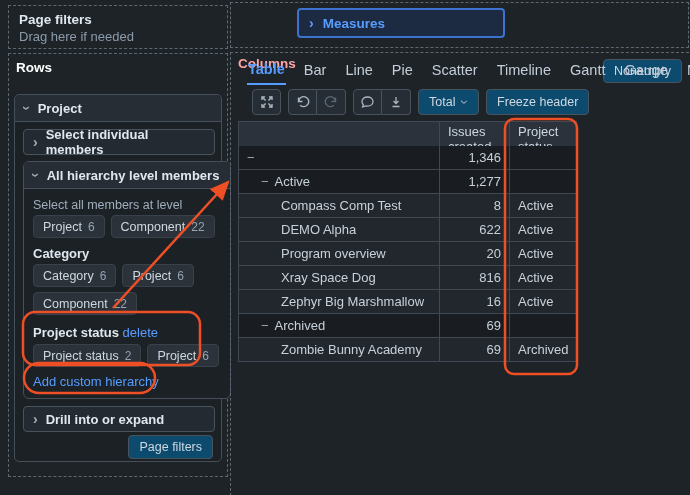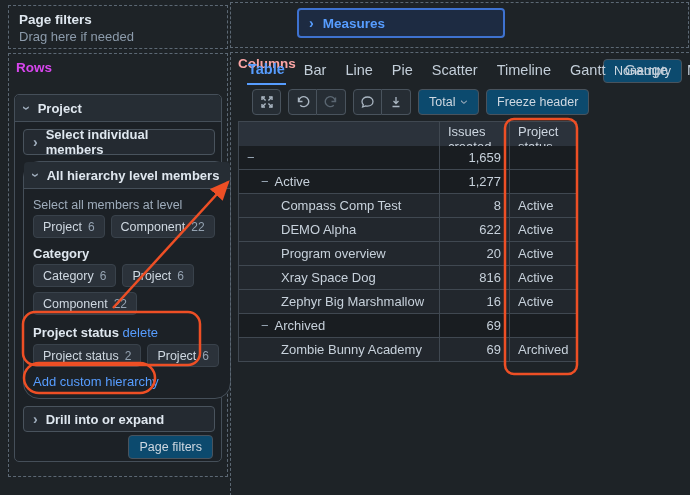--- a/index.html
+++ b/index.html
@@ -27,40 +27,40 @@
   .chip { display:inline-flex; align-items:center; gap:6px; background:#2b323a;
           border:1px solid #39424b; border-radius:4px; color:#cfd8e1;
           font-size:12.5px; padding:3px 9px; height:23px; cursor:pointer; }
   .chip .cnt { color:#94a2b1; font-size:12px; }
   .link { color:#579dff; cursor:pointer; text-decoration:none; }
 
   .chev { display:inline-block; color:#9fadbc; font-size:14px; line-height:1; }
   .chev.down { transform:rotate(90deg); }
 
   
-  .rows-head-title { position:absolute; left:16px; top:60px; font-weight:bold; font-size:13.5px; color:#d946ef; }
+  .rows-head-title { position:absolute; left:16px; top:60px; font-weight:bold; font-size:13.5px; color:#ffffff; }
   .nonempty { position:absolute; right:8px; top:59px; height:24px; }
 
   
   .panel { position:absolute; left:14px; top:94px; width:208px; height:368px;
            background:#1c2126; border:1px solid #454f59; border-radius:5px; }
   .panel-head { position:absolute; left:0; top:0; width:100%; height:27px;
                 background:#262d34; border-bottom:1px solid #454f59;
                 border-radius:5px 5px 0 0; display:flex; align-items:center; gap:8px;
                 padding:0 10px; font-weight:bold; color:#dfe7ef; cursor:pointer; }
   .wide-btn { position:absolute; left:8px; width:192px; height:26px;
               background:#242a31; border:1px solid #49535d; border-radius:4px;
               display:flex; align-items:center; gap:8px; padding:0 9px;
               font-weight:bold; color:#dfe7ef; font-size:13px; cursor:pointer; }
   .sel-indiv { top:34px; }
   .drill { top:311px; }
   .pf-btn { position:absolute; right:8px; top:340px; height:24px; }
 
   .subpanel { position:absolute; left:8px; top:66px; width:208px; height:238px;
-              background:#1c2126; border:1px solid #454f59; border-radius:16px; }
+              background:#1c2126; border:1px solid #454f59; border-radius:6px; }
   .subpanel .panel-head { height:27px; border-radius:4px 4px 0 0; }
   .sp-item { position:absolute; left:9px; }
   .sp-label { color:#9fadbc; font-size:12.5px; }
   .sp-group-title { font-weight:bold; color:#dfe7ef; font-size:13px; }
   .chiprow { display:flex; gap:6px; }
 
   
   .cols-title { position:absolute; left:238px; top:11px; font-weight:bold; font-size:13.5px; color:#fca5a5;margin-top:45px; }
   .measures-btn { position:absolute; left:297px; top:8px; width:208px; height:30px;
                   background:#1d2b42; border:2px solid #3e72d0; border-radius:4px;
@@ -282,21 +282,21 @@
 
     <div class="datatable">
       <div class="cell hcell"></div>
       <div class="cell hcell">Issues created</div>
       <div class="cell hcell">Project status</div>
 
       <div style="display:contents" class="row-total">
         <div class="cell name lvl0" style="background: rgb(25, 29, 33);">
             <span class="expander">−</span>
           </div>
-        <div class="cell num" style="background: rgb(25, 29, 33);">1,659</div>
+        <div class="cell num" style="background: rgb(25, 29, 33);">1,346</div>
         <div class="cell" style="background: rgb(25, 29, 33);"></div>
       </div>
       <div style="display:contents" class="row-total">
         <div class="cell name lvl1" style="background: rgb(25, 29, 33);">
             <span class="expander">−</span>
             <span>Active</span>
           </div>
         <div class="cell num" style="background: rgb(25, 29, 33);">1,277</div>
         <div class="cell" style="background: rgb(25, 29, 33);"></div>
       </div>

